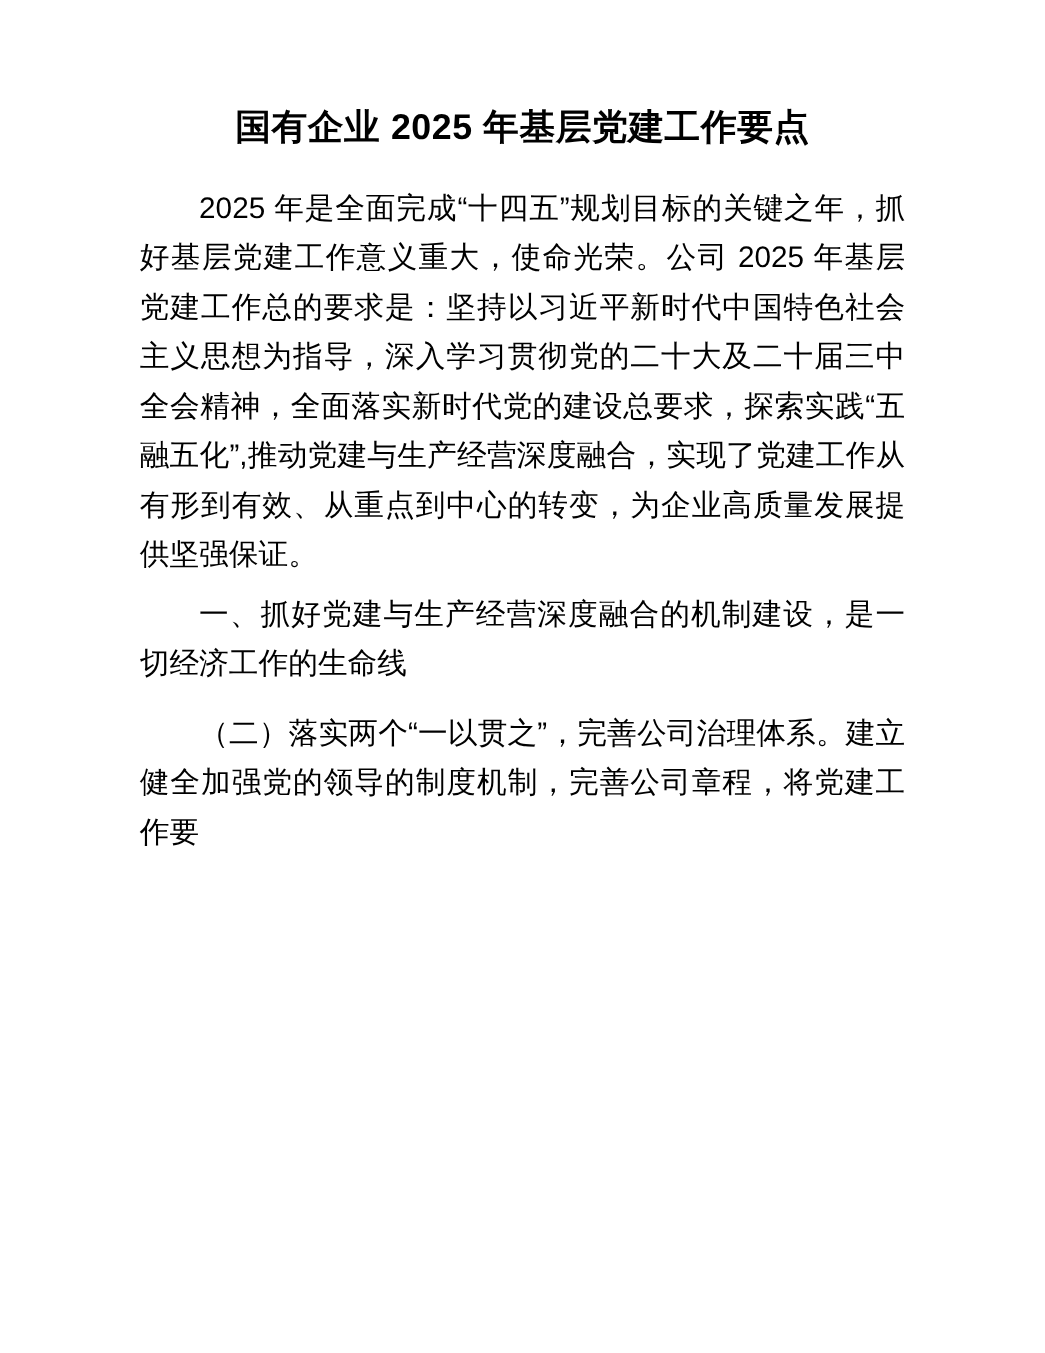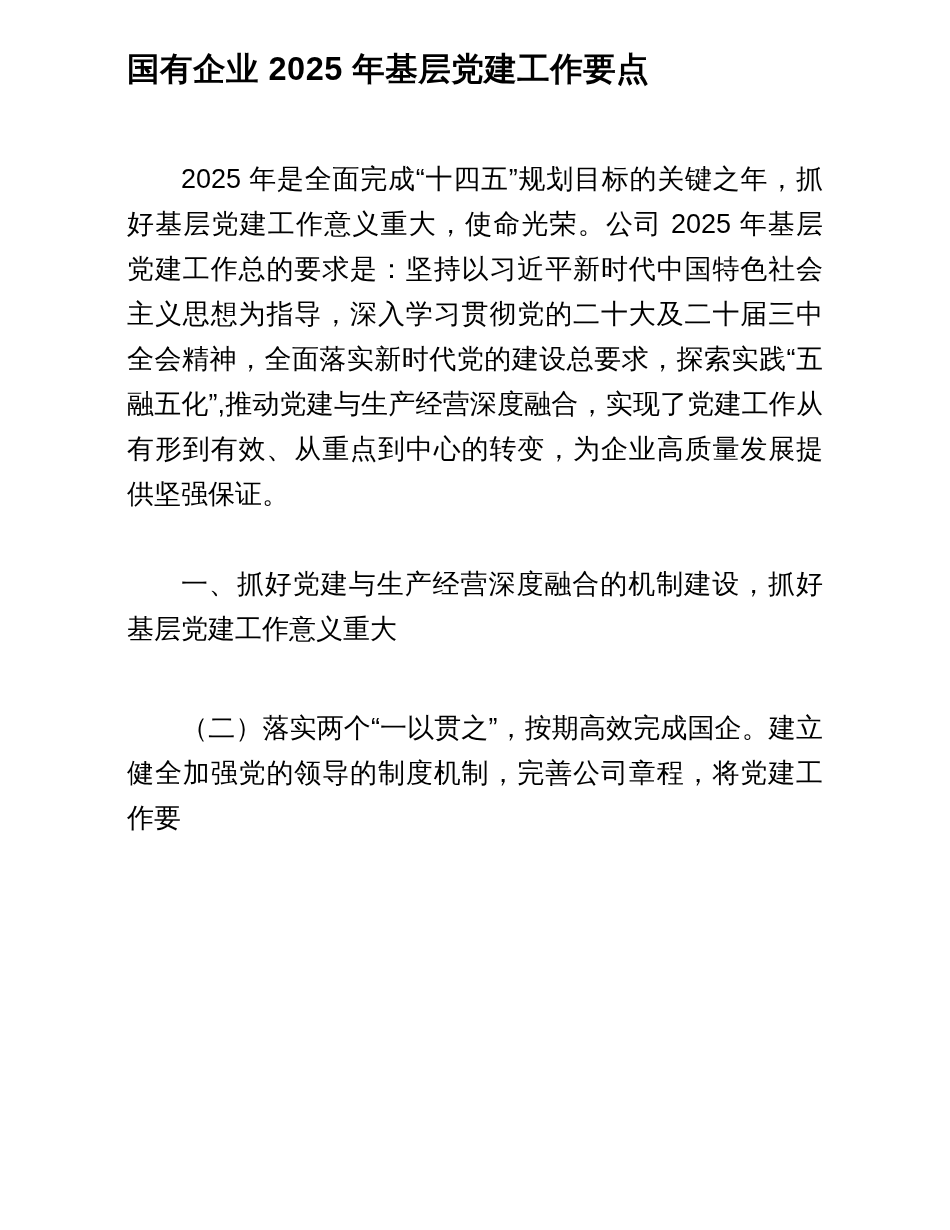--- a/index.html
+++ b/index.html
@@ -27,67 +27,66 @@
   #content {
     position: absolute;
     left: 127px;
     top: 0;
     width: 696px;
   }
 
   .doc-title {
     font-size: 32.5px;
     font-weight: bold;
-    text-align: left;
+    text-align: center;
     letter-spacing: 0.5px;
     line-height: 1.38;
     margin: 0;
-    padding-top: 47px;
+    padding-top: 93px;
     padding-bottom: 0;
     color: #000000;
     white-space: nowrap;
   }
 
   .para {
     font-size: 27px;
     line-height: 45px;
     text-align: justify;
     text-justify: inter-ideograph;
     margin: 0;
     color: #000000;
     letter-spacing: 0px;
     word-break: break-all;
   }
 
   .para.indent {
     text-indent: 54px;
-    margin-top: 36px;
   }
 
   .gap-after-title { height: 29px; }
 
   .spacer-sm { height: 9px; }
 </style>
 </head>
 <body>
 
 <div id="page">
   <div id="content">
 
     <h1 class="doc-title">国有企业 2025 年基层党建工作要点</h1>
 
     <div class="gap-after-title"></div>
 
     <p class="para indent">2025 年是全面完成“十四五”规划目标的关键之年，抓好基层党建工作意义重大，使命光荣。公司 2025 年基层党建工作总的要求是：坚持以习近平新时代中国特色社会主义思想为指导，深入学习贯彻党的二十大及二十届三中全会精神，全面落实新时代党的建设总要求，探索实践“五融五化”,推动党建与生产经营深度融合，实现了党建工作从有形到有效、从重点到中心的转变，为企业高质量发展提供坚强保证。</p>
 
     <div class="spacer-sm"></div>
 
-    <p class="para indent">一、抓好党建与生产经营深度融合的机制建设，抓好基层党建工作意义重大</p>
+    <p class="para indent">一、抓好党建与生产经营深度融合的机制建设，是一切经济工作的生命线</p>
 
     <div class="spacer-sm"></div>
 
 
     <div class="spacer-sm"></div>
 
-    <p class="para indent">（二）落实两个“一以贯之”，按期高效完成国企。建立健全加强党的领导的制度机制，完善公司章程，将党建工作要</p>
+    <p class="para indent">（二）落实两个“一以贯之”，完善公司治理体系。建立健全加强党的领导的制度机制，完善公司章程，将党建工作要</p>
 
   </div>
 </div>
 
 </body></html>

